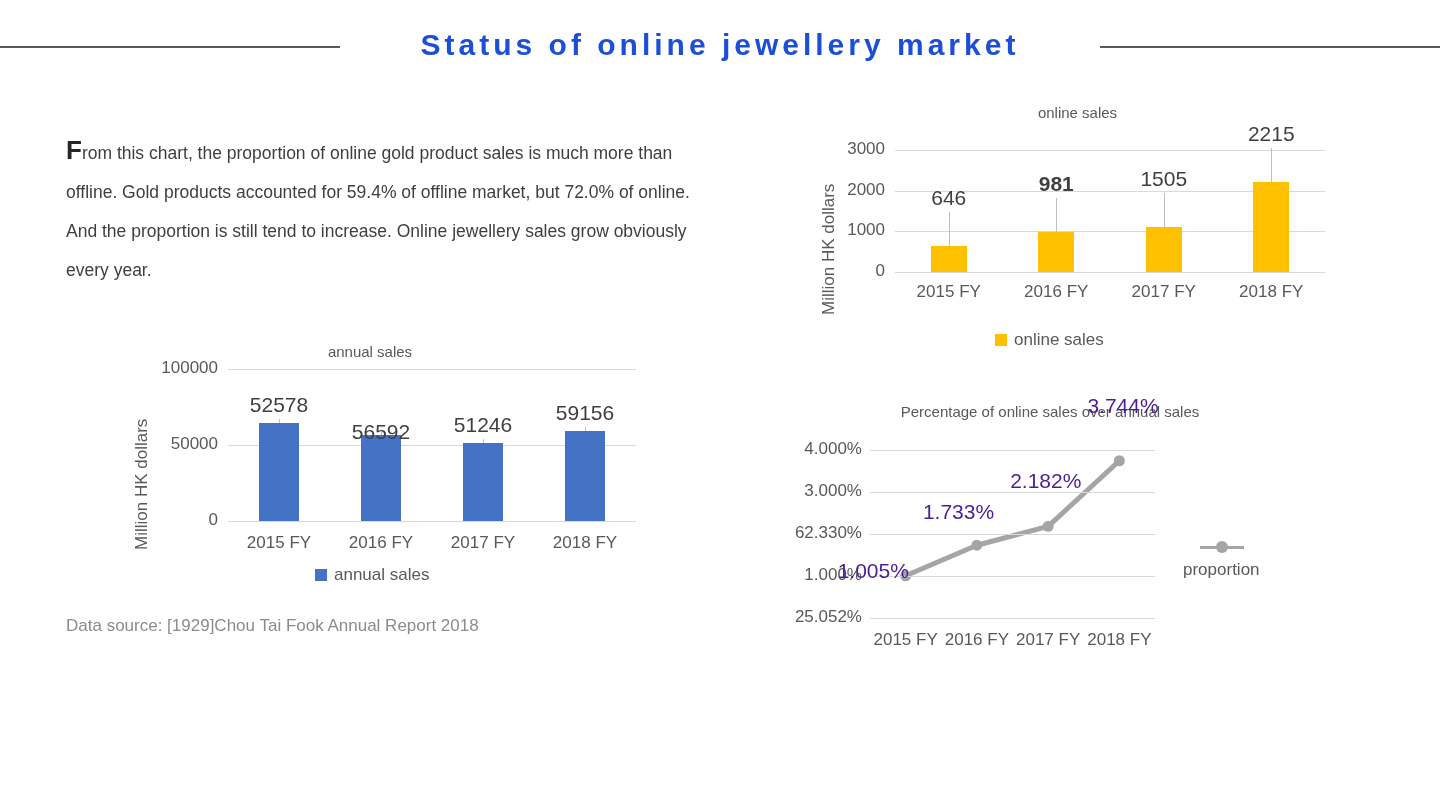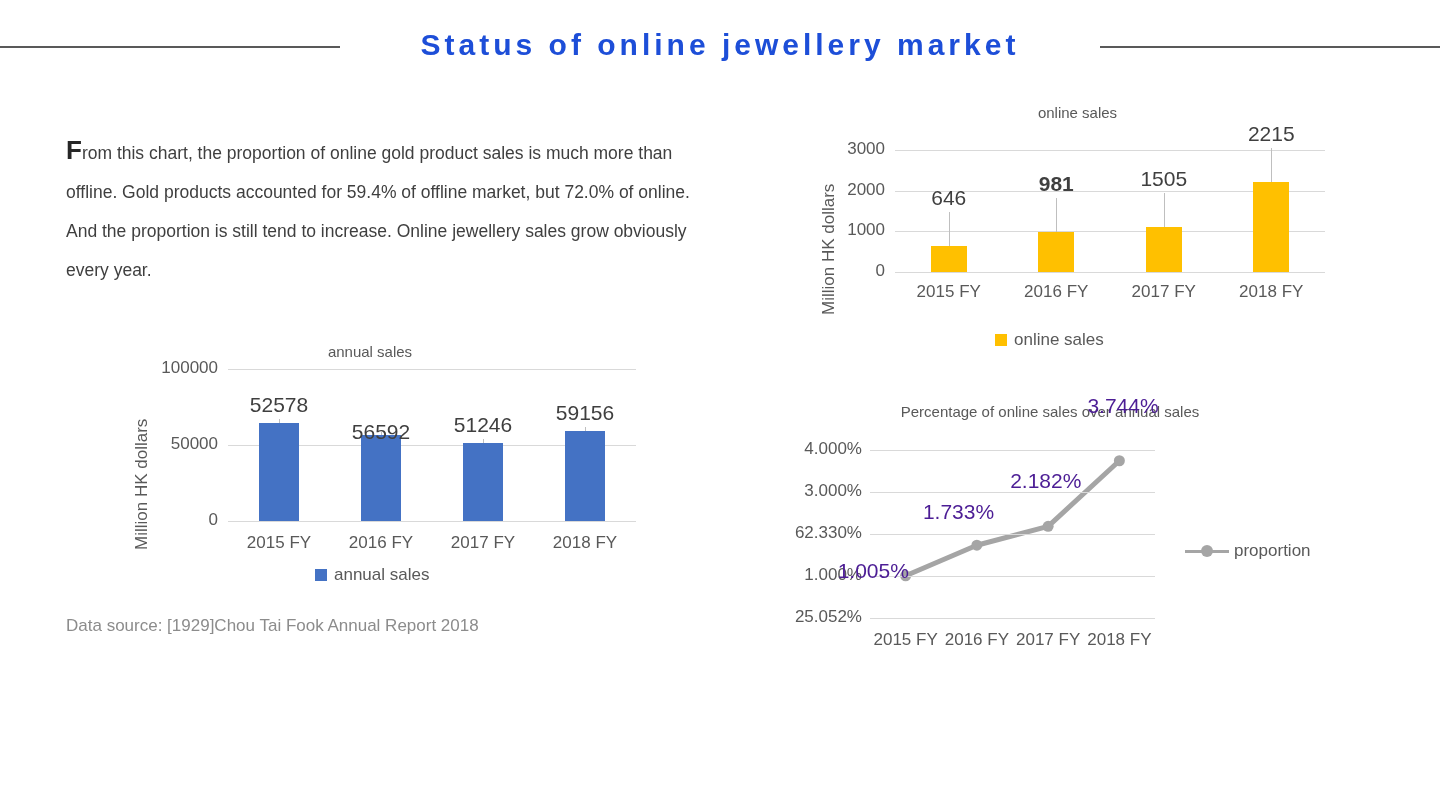--- a/index.html
+++ b/index.html
@@ -288,20 +288,20 @@
       <div class="ytick" style="left:-100px;top:-11px;width:92px;">4.000%</div>
       <div class="pct-label" style="left:-32.375px;top:108.79px;width:120px;">1.005%</div>
       <div class="xtick" style="left:-9.375px;top:180px;width:90px;">2015 FY</div>
       <div class="pct-label" style="left:52.875px;top:50.214px;width:120px;">1.733%</div>
       <div class="xtick" style="left:61.875px;top:180px;width:90px;">2016 FY</div>
       <div class="pct-label" style="left:140.125px;top:19.35600000000001px;width:120px;">2.182%</div>
       <div class="xtick" style="left:133.125px;top:180px;width:90px;">2017 FY</div>
       <div class="pct-label" style="left:217.375px;top:-56.24800000000002px;width:120px;">3.744%</div>
       <div class="xtick" style="left:204.375px;top:180px;width:90px;">2018 FY</div>
     </div>
-<div class="legend-row" style="left:410px;top:146px;">
+<div class="legend-row" style="left:410px;top:146px;flex-direction:column;">
       <span style="position:relative;display:inline-block;width:44px;height:12px;">
         <span style="position:absolute;left:0;top:5px;width:44px;height:3px;background:#A5A5A5;"></span>
         <span style="position:absolute;left:16px;top:0px;width:12px;height:12px;border-radius:50%;background:#A5A5A5;"></span>
       </span>
       <span style="margin-left:-2px;">proportion</span>
     </div>
   </div>
 
 </body></html>

